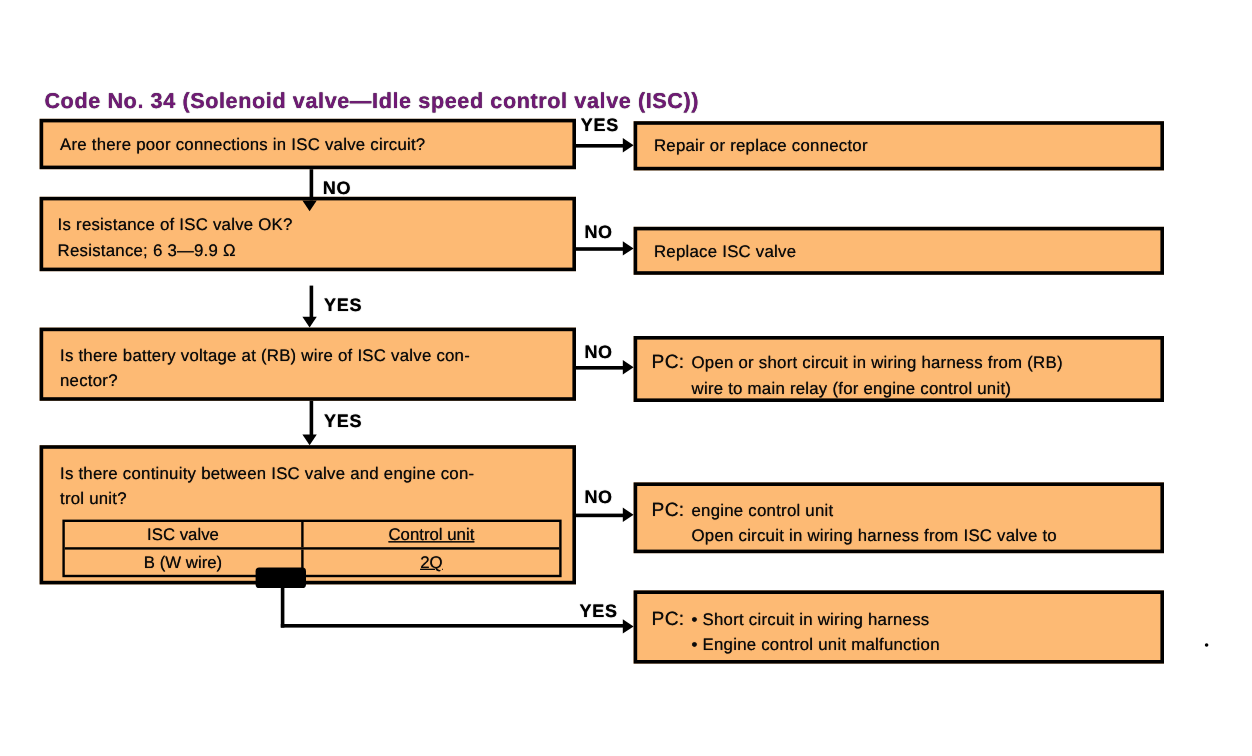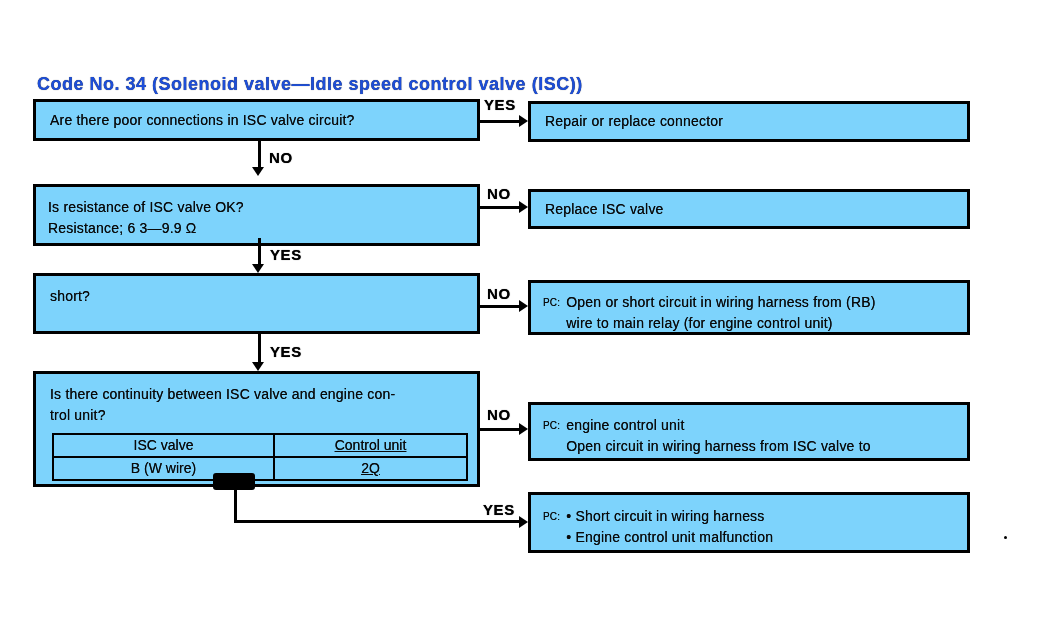--- a/index.html
+++ b/index.html
@@ -3,38 +3,38 @@
 <meta charset="utf-8">
 <style>
   html,body{margin:0;padding:0;background:#ffffff;}
   .page{
     position:relative;width:1043px;height:630px;background:#fff;
     font-family:"Liberation Sans","DejaVu Sans",sans-serif;color:#0a0a0a;
     overflow:hidden;
   }
   .title{
     position:absolute;left:37px;top:74px;margin:0;
-    font-size:18px;font-weight:bold;letter-spacing:0.5px;color:#1d4ed8;
+    font-size:18px;font-weight:bold;letter-spacing:0.5px;color:#701a75;
     text-shadow:0 0 0.7px rgba(0,0,0,0.9);white-space:nowrap;
   }
   .box{
-    position:absolute;border:3px solid #000;background:#7dd3fc;box-sizing:border-box;
+    position:absolute;border:3px solid #000;background:#fdba74;box-sizing:border-box;
   }
   .qcol{left:33px;width:447px;}
   .rcol{left:528px;width:442px;}
   .vcenter{display:flex;align-items:center;}
   .pad{padding:10px 14px 0 14px;}
   .padl{padding-left:14px;}
   .tline{
     font-size:14px;line-height:21px;letter-spacing:0.2px;white-space:nowrap;
     text-shadow:0 0 0.6px rgba(0,0,0,0.8);
   }
   .pc-row{display:flex;}
   .pc-prefix{
-    font-size:10px;line-height:21px;letter-spacing:0.2px;
+    font-size:16px;line-height:21px;letter-spacing:0.2px;
     text-shadow:0 0 0.6px rgba(0,0,0,0.8);flex:0 0 auto;
   }
   .pc-lines{margin-left:6px;}
   .lbl{
     position:absolute;font-size:15px;font-weight:bold;letter-spacing:0.6px;
     color:#000;text-shadow:0 0 0.7px rgba(0,0,0,0.9);white-space:nowrap;
   }
   .hline,.vline{position:absolute;background:#000;}
   .hline{height:3px;}
   .vline{width:3px;}
@@ -51,43 +51,44 @@
   .ctable{
     position:absolute;left:16px;top:59px;width:416px;box-sizing:border-box;
     border:2px solid #000;
   }
   .trow{display:flex;}
   .trow.hdr{border-bottom:2px solid #000;}
   .tcell{
     box-sizing:border-box;text-align:center;font-size:14px;line-height:21px;
     text-shadow:0 0 0.6px rgba(0,0,0,0.8);
   }
-  .tcell.c1{width:221px;border-right:2px solid #000;}
+  .tcell.c1{width:199px;border-right:2px solid #000;}
   .tcell.c2{flex:1;text-decoration:underline;}
   .smudge{position:absolute;background:#000;border-radius:3px;}
   .speck{position:absolute;background:#000;border-radius:50%;}
 </style>
 </head>
 <body>
 
 <div class="page">
 
   <h1 class="title">Code No. 34 (Solenoid valve—Idle speed control valve (ISC))</h1>
 
   <div class="box qcol vcenter padl" style="top:99px;height:42px;">
     <div class="tline">Are there poor connections in ISC valve circuit?</div>
   </div>
 
-  <div class="box qcol pad" style="top:184px;height:62px;padding-left:12px;">
+  <div class="box qcol pad" style="top:164px;height:62px;padding-left:12px;">
     <div class="tline">Is resistance of ISC valve OK?</div>
     <div class="tline">Resistance; 6 3—9.9 Ω</div>
   </div>
 
   <div class="box qcol pad" style="top:273px;height:61px;">
-    <div class="tline">short?</div>
+    <div class="tline">Is there battery voltage at (RB) wire of ISC valve con-</div>
+    <div class="tline">nector?</div>
   </div>
 
   <div class="box qcol pad" style="top:371px;height:116px;">
     <div class="tline">Is there continuity between ISC valve and engine con-</div>
     <div class="tline">trol unit?</div>
     <div class="ctable">
       <div class="trow hdr">
         <div class="tcell c1">ISC valve</div>
         <div class="tcell c2">Control unit</div>
       </div>

